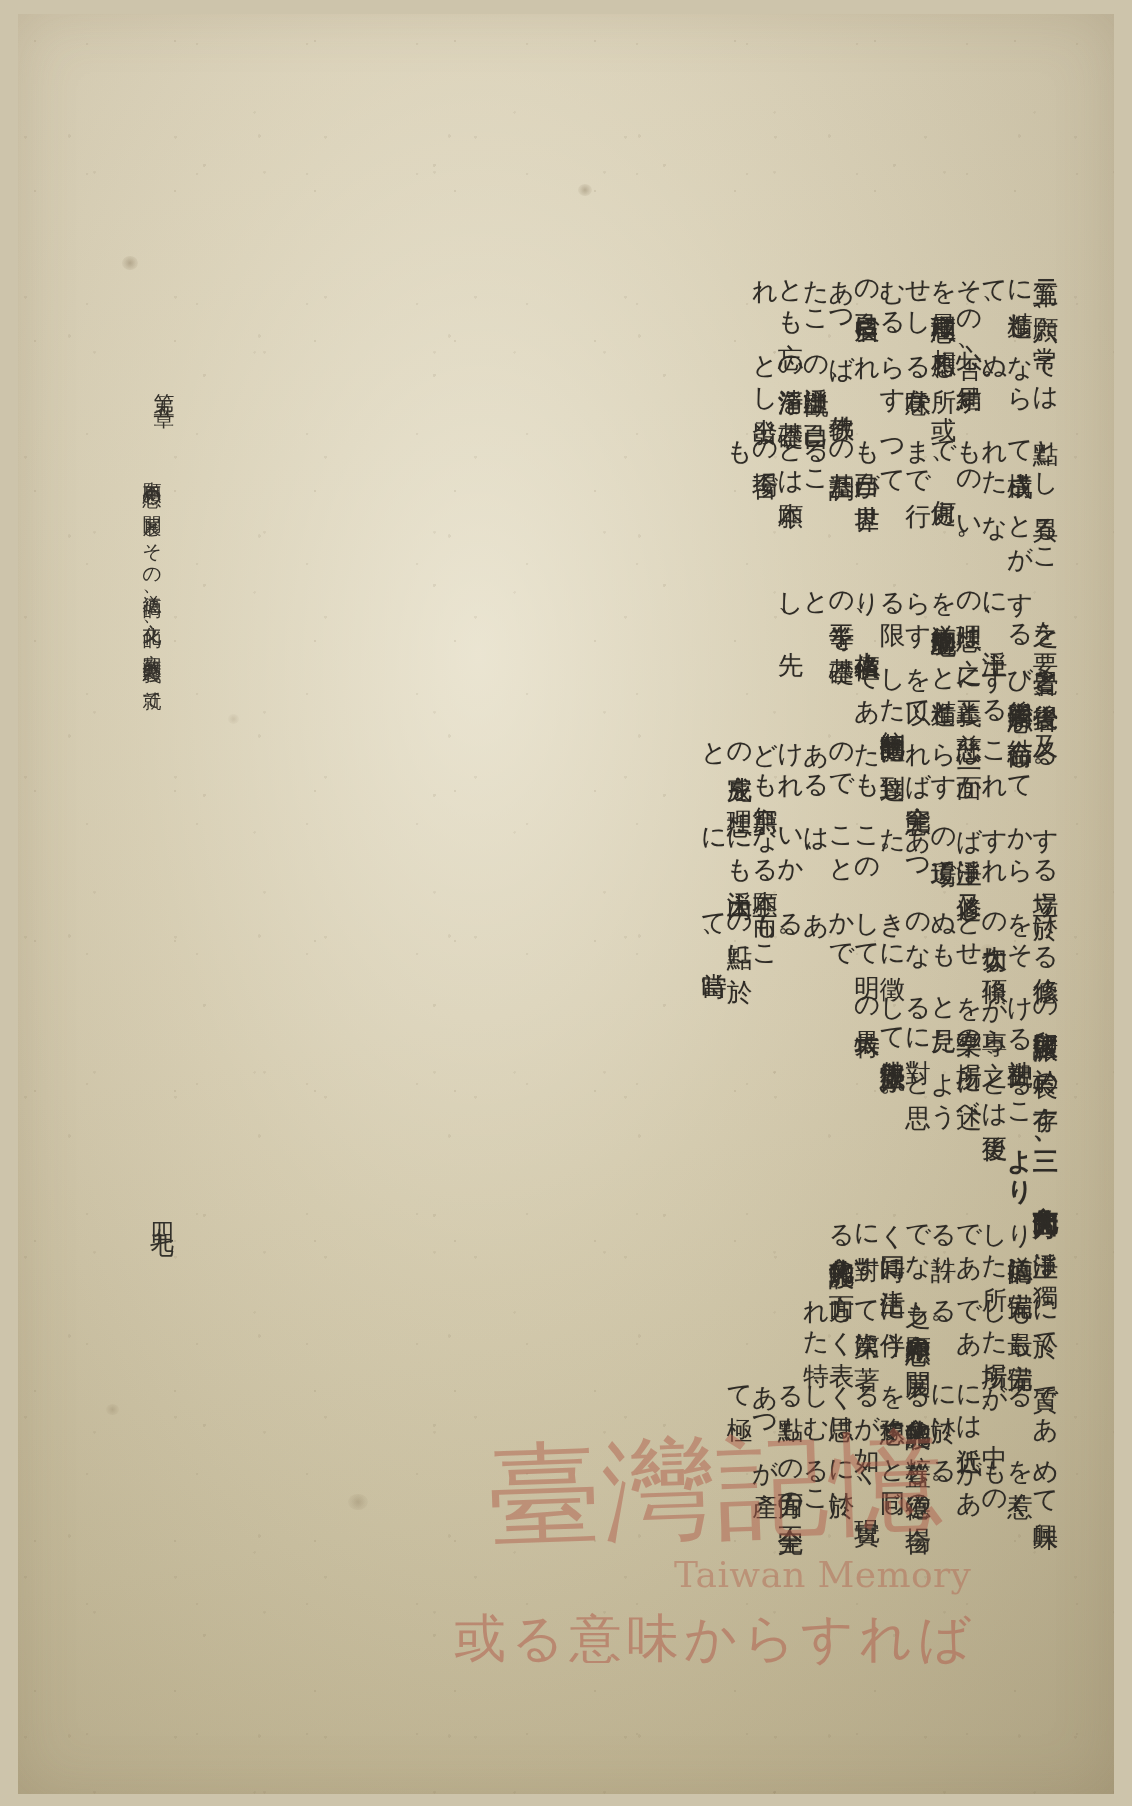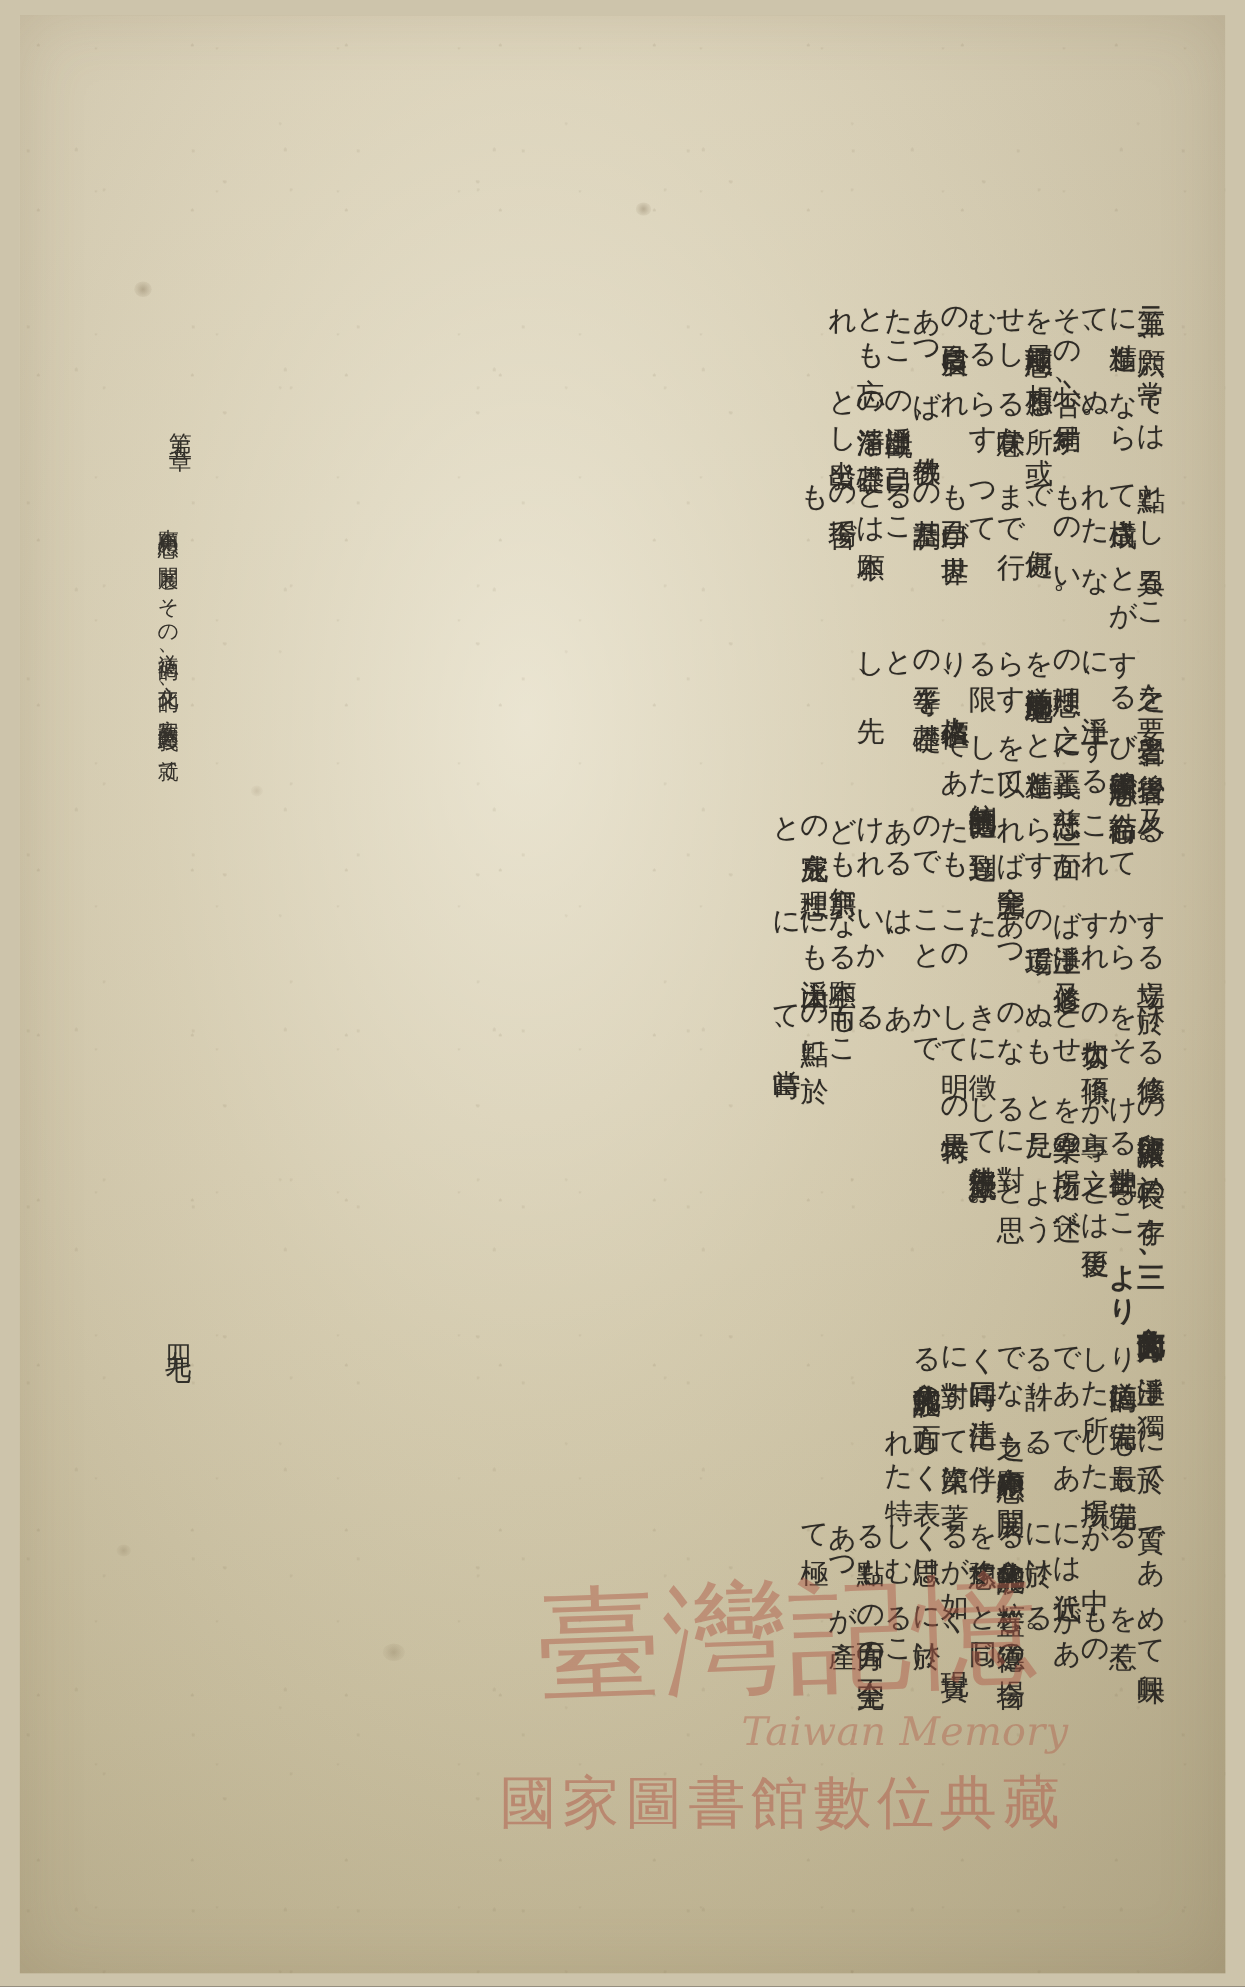--- a/index.html
+++ b/index.html
@@ -131,21 +131,20 @@
   }
   #wm-en {
     position: absolute;
     left: 186px;
     top: 140px;
     font-size: 36px;
     font-family: "DejaVu Serif", "Liberation Serif", serif;
     color: rgba(176, 92, 74, 0.42);
     letter-spacing: 0.01em;
     white-space: nowrap;
-    font-style: italic;
   }
   #wm-lib {
     position: absolute;
     left: -34px;
     top: 190px;
     font-size: 52px;
     font-family: "DejaVu Serif", "Liberation Serif", serif;
     color: rgba(176, 92, 74, 0.52);
     letter-spacing: 0.10em;
     white-space: nowrap;
@@ -184,16 +183,16 @@
       <div class="col">めて興味を惹くものがある。　蓋し道德の場合と同じく、現實に於けるこの方面の不完全が產</div>
     </div>
 
     <div id="chapter-label">第五章</div>
     <div id="chapter-title">本願思想の開展とその道徳的、文化的、宗教的意義に就て</div>
     <div id="page-number">四九七</div>
 
     <div id="watermark">
       <div id="wm-cn">臺灣記憶</div>
       <div id="wm-en">Taiwan Memory</div>
-      <div id="wm-lib">國家圖書館數位典藏</div>
+      <div id="wm-lib">或る意味からすれば</div>
     </div>
   </div>
 </div>
 
 </body></html>

